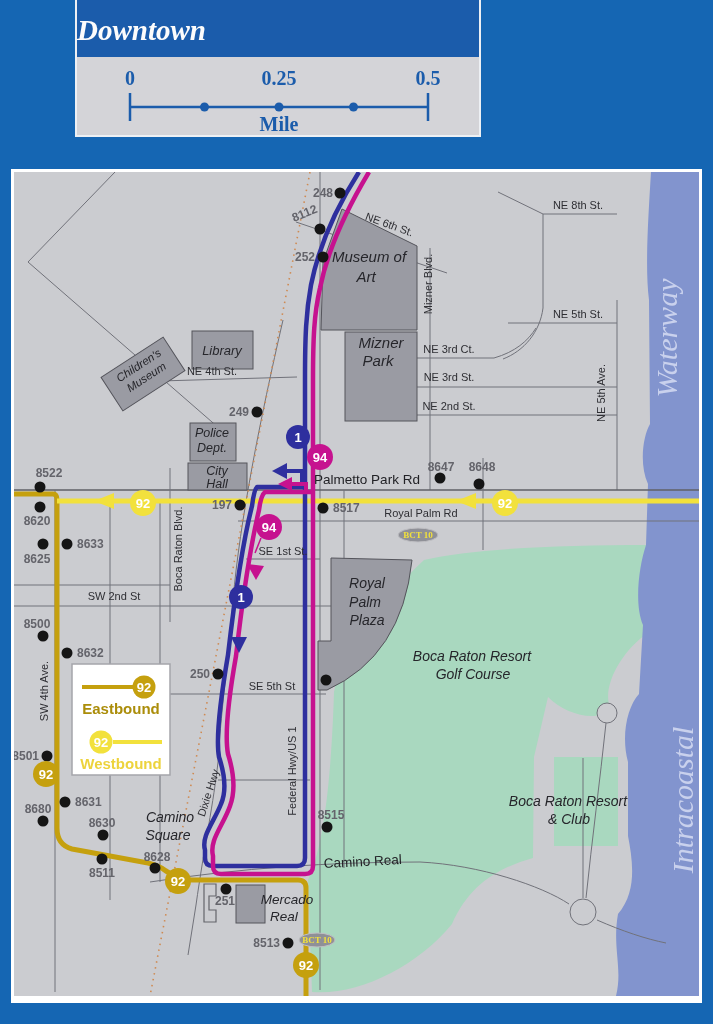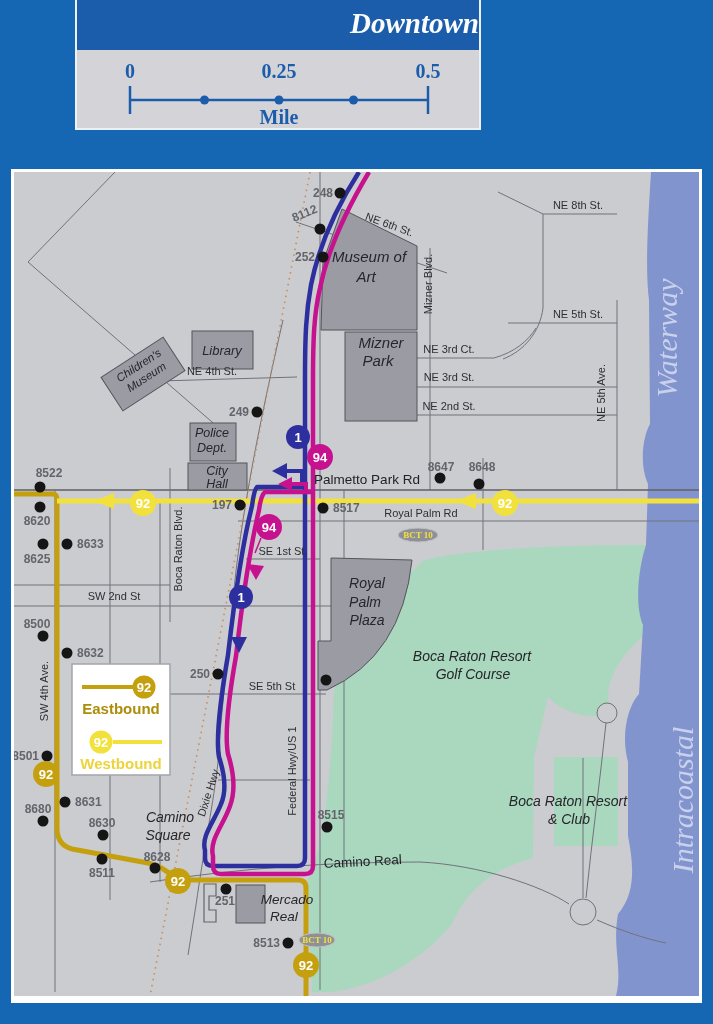--- a/index.html
+++ b/index.html
@@ -1,21 +1,21 @@
 <!DOCTYPE html>
 <html><head>
 <meta charset="utf-8">
 <style>
   html,body{margin:0;padding:0;}
   body{width:713px;height:1024px;font-family:"Liberation Sans",sans-serif;}
   .frame{position:relative;width:713px;height:1024px;background:#1566b3;overflow:hidden;}
   .title-box{position:absolute;left:75px;top:0;width:402px;border:2px solid #edf0f4;border-top:none;}
-  .title-header{background:#1b5cab;color:#fcfcfc;text-align:right;
+  .title-header{background:#1b5cab;color:#fcfcfc;text-align:left;
     font-family:"Liberation Serif",serif;font-style:italic;font-weight:bold;
-    font-size:29px;line-height:1.28;padding:5px 0 8px 0;}
+    font-size:29px;line-height:1.28;padding:12px 0 8px 0;}
   .scale-area{background:#d4d4d8;height:78px;position:relative;}
   .map-wrap{position:absolute;left:11px;top:169px;background:#ffffff;padding:3px;}
   .rd{stroke:#71727a;stroke-width:1;fill:none;}
   .rdm{stroke:#5f6066;stroke-width:1.4;fill:none;}
   .bld{fill:#9a9ba3;stroke:#54545b;stroke-width:1;}
   .st{font-size:11px;fill:#2e2e33;text-anchor:middle;}
   .stlg{font-size:13.5px;fill:#222226;text-anchor:middle;}
   .pl{font-style:italic;fill:#26262b;text-anchor:middle;}
   .sl{font-weight:bold;font-size:12px;fill:#64646b;}
   .slm{text-anchor:middle;}

